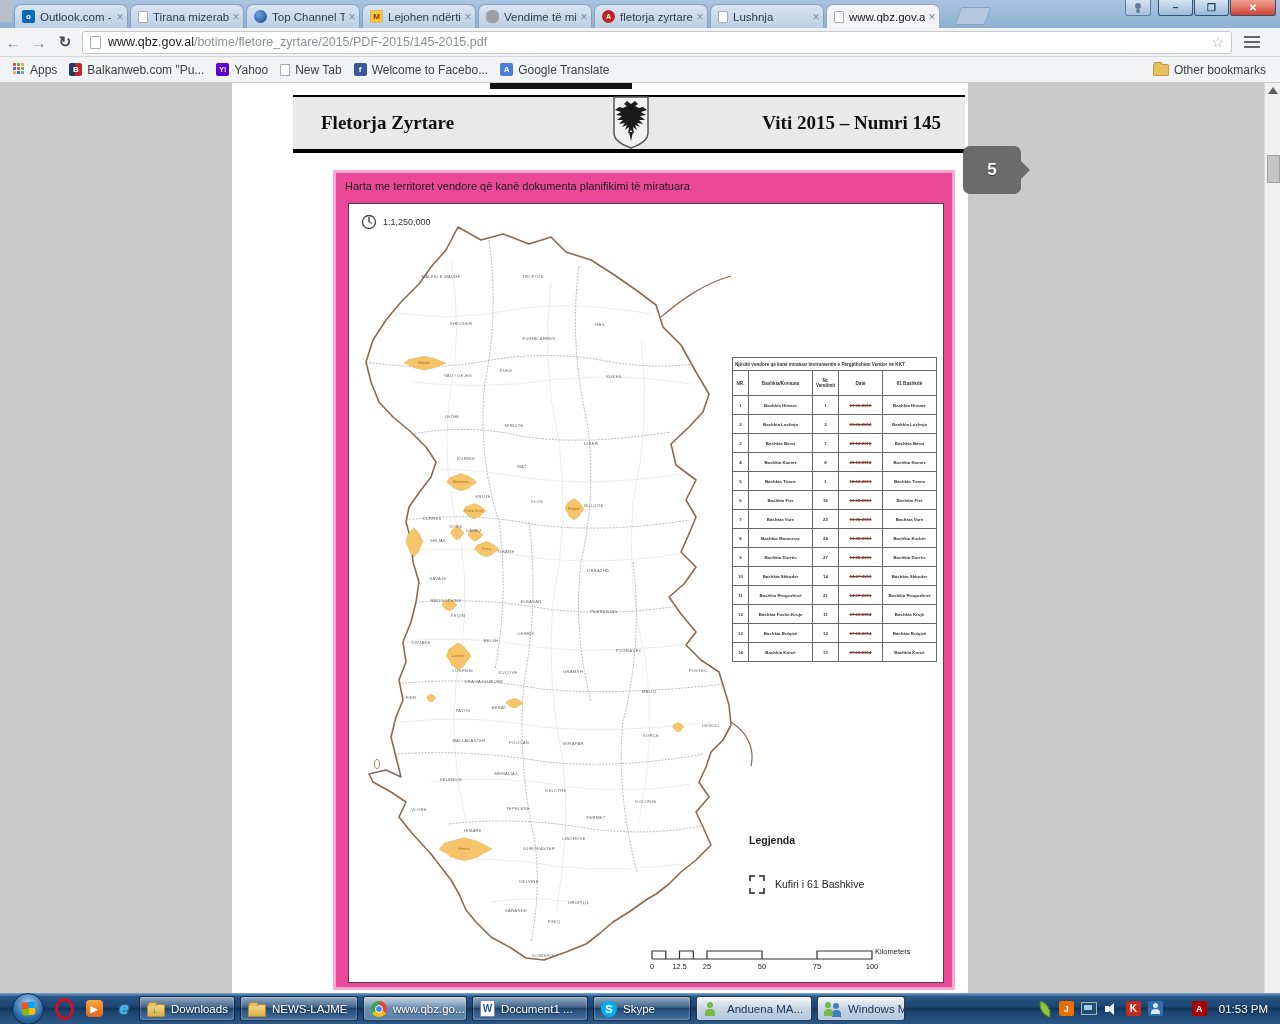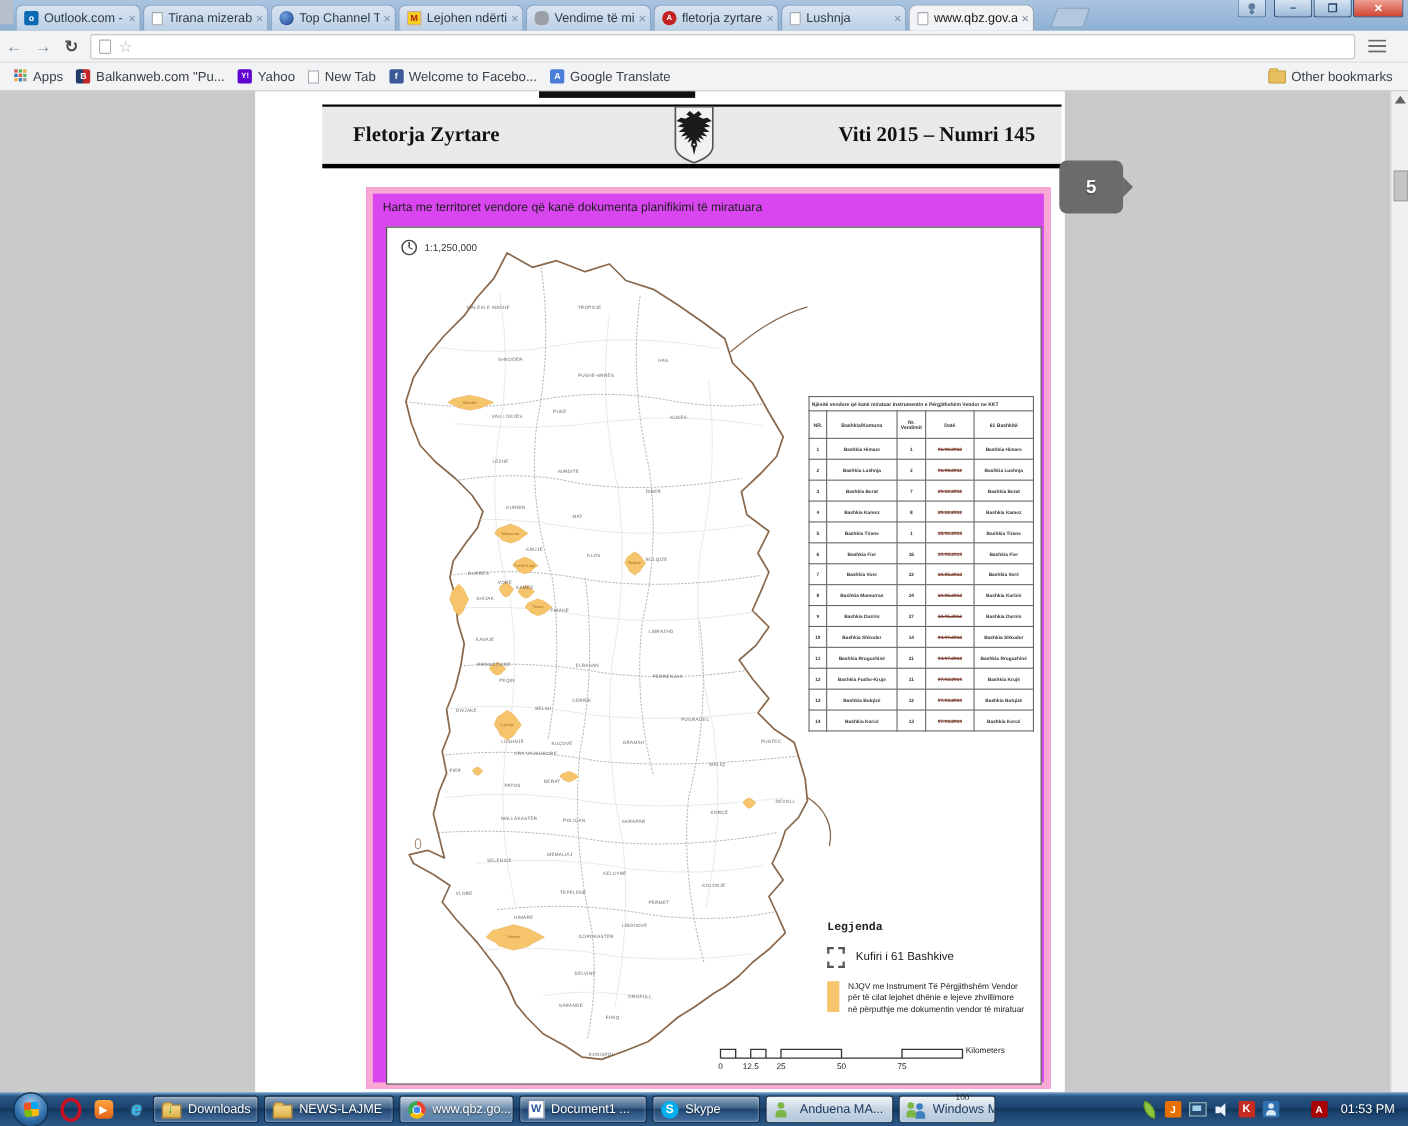--- a/index.html
+++ b/index.html
@@ -79,22 +79,22 @@
   #content{position:absolute;left:0;top:83px;width:1280px;height:910px;background:#cacaca;}
   #page{position:absolute;left:232px;top:0;width:736px;height:910px;background:#fff;}
   #topfrag{position:absolute;left:258px;top:0;width:142px;height:6px;background:#111;}
   #pdfheader{position:absolute;left:61px;top:12px;width:672px;height:58px;background:#e9e9e9;
       border-top:2px solid #000;border-bottom:4px solid #000;box-sizing:border-box;
       display:flex;align-items:center;font-family:"Liberation Serif",serif;font-weight:bold;
       font-size:19px;color:#111;}
   #hdr-left{padding-left:28px;flex:1;}
   #hdr-right{padding-right:24px;flex:1;text-align:right;}
   #hdr-eagle{flex:none;width:40px;height:54px;}
-  #figure{position:absolute;left:101px;top:87px;width:622px;height:820px;background:#d946ef;
-      border:6px solid #f9a8d4;box-sizing:border-box;}
+  #figure{position:absolute;left:101px;top:87px;width:622px;height:820px;background:#ec4899;
+      border:3px solid #f9a8d4;box-sizing:border-box;}
   #maptitle{position:absolute;left:9px;top:7px;font-size:11px;color:#1c1c1c;}
   #mapbox{position:absolute;left:12px;top:30px;width:596px;height:780px;border:1px solid #444;
       box-sizing:border-box;background:#fff;}
   #scalerow{position:absolute;left:12px;top:10px;display:flex;align-items:center;z-index:4;}
   #scaletext{font-size:9px;color:#333;margin-left:6px;}
   #albmap{position:absolute;left:2px;top:18px;z-index:1;}
   .dlabel{font-family:"Liberation Sans",sans-serif;font-size:4.2px;fill:#6a6a6a;
       text-anchor:middle;letter-spacing:.25px;}
   .plabel{font-family:"Liberation Sans",sans-serif;font-size:3.5px;fill:#a0701d;text-anchor:middle;}
 
@@ -103,21 +103,21 @@
   #mtable td,#mtable th{border:1px solid #666;padding:0 1px;text-align:center;color:#333;
       font-family:"Liberation Sans",sans-serif;overflow:hidden;}
   #mtable .ttitle{font-size:4.6px;font-weight:bold;height:12px;text-align:left;padding-left:2px;}
   #mtable th{font-size:4.6px;height:24px;}
   #mtable td{font-size:4.4px;font-weight:bold;height:18px;}
   #mtable td.tdate{color:#7d4031;text-decoration:line-through;}
   #mtable col.c0{width:16px}#mtable col.c1{width:64px}#mtable col.c2{width:26px}
   #mtable col.c3{width:44px}#mtable col.c4{width:54px}
 
   #legend{position:absolute;left:400px;top:630px;width:198px;z-index:5;}
-  #legend .ltitle{font-size:10.5px;font-weight:bold;color:#222;margin-bottom:12px;font-family:Liberation Mono, monospace;}
+  #legend .ltitle{font-size:10.5px;font-weight:bold;color:#222;margin-bottom:29px;}
   .litem{display:flex;margin-bottom:12px;}
   .lbox{width:12px;height:15px;border:2px dashed #555;flex:none;margin-right:10px;}
   .lorange{width:11px;height:28px;flex:none;margin-right:8px;}
   .litem1-label{font-size:10.5px;color:#222;margin-top:3px;}
   .litem2-label{font-size:7.6px;color:#222;line-height:1.35;width:160px;}
 
   #scalebar{position:absolute;left:298px;top:742px;width:280px;height:34px;z-index:5;}
   #sbticks span{position:absolute;top:16px;font-size:7.5px;color:#222;transform:translateX(-50%);}
   #sb-unit{position:absolute;left:228px;top:1px;font-size:7.5px;color:#222;}
 
@@ -257,20 +257,21 @@
       <div class="wbtn close">✕</div>
     </div>
   </div>
 
   <div id="navbar">
     <div class="navbtn">←</div>
     <div class="navbtn">→</div>
     <div class="navbtn reload">↻</div>
     <div id="omnibox">
       <span class="obx-pageicon"></span>
+      <span id="url"><span class="host">www.qbz.gov.al</span><span class="path">/botime/fletore_zyrtare/2015/PDF-2015/145-2015.pdf</span></span>
       <span class="obx-star">☆</span>
     </div>
     <div id="menu-btn"></div>
   </div>
 
   <div id="bookmarksbar">
     <div id="bmleft" style="display:flex;align-items:center;">
         <div class="bm">
           <span class="bi bi-apps">
             <span style="background: rgb(217, 83, 79);"></span>
@@ -586,37 +587,33 @@
                 </tr>
               </tbody>
           </table>
 
           <div id="legend">
             <div class="ltitle">Legjenda</div>
             <div class="litem">
               <span class="lbox"></span>
               <span class="litem1-label">Kufiri i 61 Bashkive</span>
             </div>
-            <div class="litem">
-              <span class="lorange" id="lorange" style="background: rgb(246, 196, 106);"></span>
-              <span class="litem2-label">NJQV me Instrument Të Përgjithshëm Vendor për të cilat lejohet dhënie e lejeve zhvillimore në përputhje me dokumentin vendor të miratuar</span>
-            </div>
           </div>
 
           <div id="scalebar">
             <svg width="280" height="16" viewBox="0 0 280 16">
               <path d="M5 13 V5 H18.8 V13 H32.5 V5 H46.3 V13 H60 V5 H115 V13 H170 V5 H225 V13 H5" fill="none" stroke="#333" stroke-width="1.2"></path>
             </svg>
             <div id="sbticks">
                 <span style="left: 5px;">0</span>
                 <span style="left: 32.5px;">12.5</span>
                 <span style="left: 60px;">25</span>
                 <span style="left: 115px;">50</span>
                 <span style="left: 170px;">75</span>
-                <span style="left: 225px; margin-top: 28px;">100</span>
+                <span style="left: 225px;">100</span>
               </div>
             <span id="sb-unit">Kilometers</span>
           </div>
         </div>
       </div>
     </div>
 
     <div id="pagetip">
       <span>5</span>
     </div>

